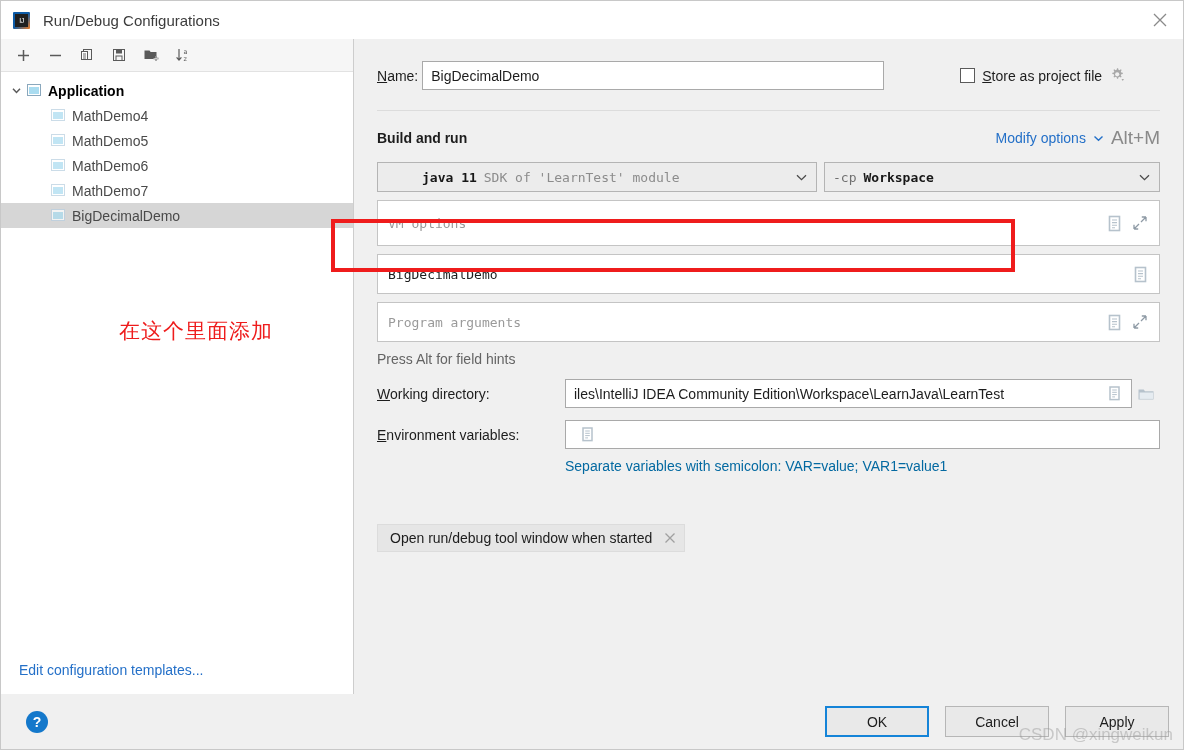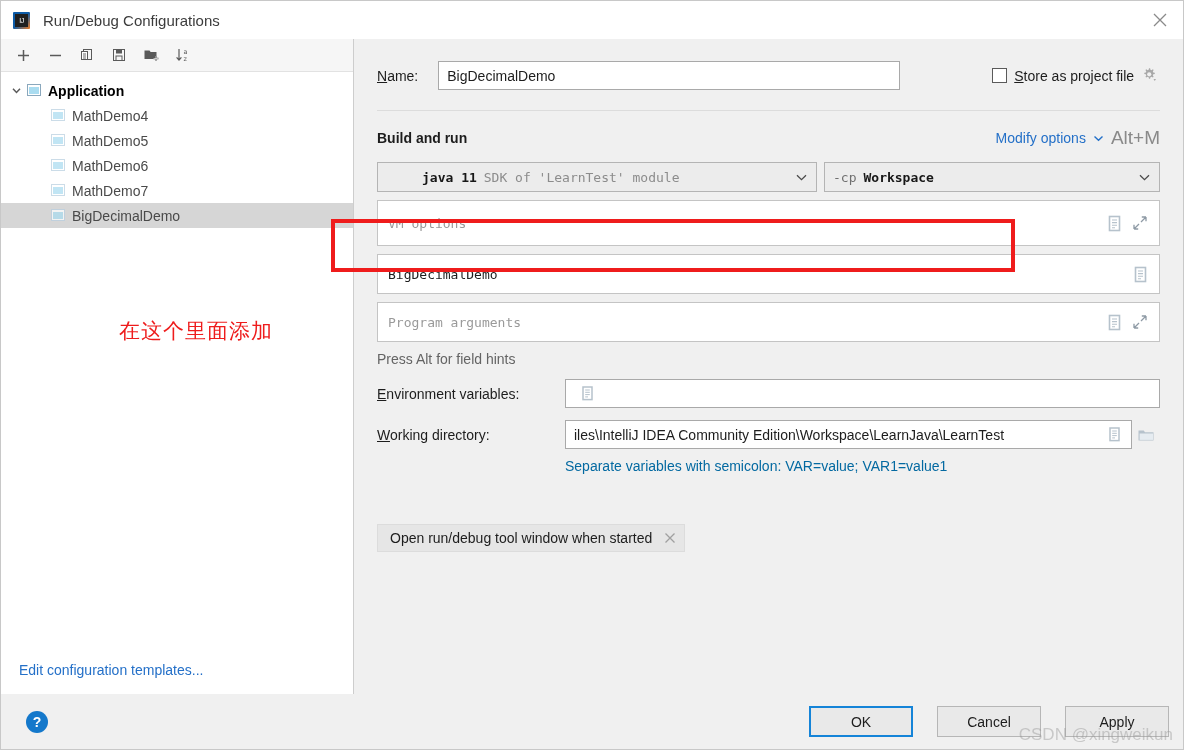--- a/index.html
+++ b/index.html
@@ -183,21 +183,21 @@
     background: #f0f0f0;
     padding: 22px 23px 0 23px;
     box-sizing: border-box;
     position: relative;
     min-width: 0;
   }
 
   .row-name {
     display: flex;
     align-items: center;
-    gap: 20px;
+    gap: 4px;
   }
   .lbl {
     font-size: 14px;
     color: #1d1d1d;
     white-space: nowrap;
   }
   .lbl u { text-decoration: underline; }
   .name-input {
     width: 462px;
     height: 29px;
@@ -381,21 +381,21 @@
     color: #ffffff;
     font-size: 14px;
     font-weight: bold;
     display: flex; align-items: center; justify-content: center;
     margin-left: 11px;
     cursor: default;
   }
   .footer-btns {
     margin-left: auto;
     display: flex;
-    gap: 24px;
+    gap: 16px;
     align-items: center;
   }
   .btn {
     width: 104px;
     height: 31px;
     background: #e9e9e9;
     border: 1px solid #b6b6b6;
     box-sizing: border-box;
     display: flex; align-items: center; justify-content: center;
     font-size: 14px;
@@ -625,51 +625,51 @@
         <span class="fico">
           <svg width="16" height="16" viewBox="0 0 16 16">
               <path d="M14 2 L9 7 M14 2 h-4.2 M14 2 v4.2 M2 14 L7 9 M2 14 h4.2 M2 14 v-4.2" stroke="#8e9aa5" stroke-width="1.3" fill="none"></path>
             </svg>
         </span>
       </div>
 
       <div class="hint">Press Alt for field hints</div>
 
       <div class="grid-row">
+        <div class="lbl"><u>W</u>orking directory:</div>
+        <div class="path-input">
+          <span class="ptext">iles\IntelliJ IDEA Community Edition\Workspace\LearnJava\LearnTest</span>
+          <span class="fico">
+            <svg width="13" height="15" viewBox="0 0 13 15">
+                <rect x="2" y="1" width="9" height="12.6" fill="#ffffff" stroke="#b6c2cc" stroke-width="1.5"></rect>
+                <path d="M4.2 4 h4.6 M4.2 6.3 h4.6 M4.2 8.6 h4.6 M4.2 10.9 h2.8" stroke="#b6c2cc" stroke-width="1"></path>
+              </svg>
+          </span>
+        </div>
+        <span class="browse">
+          <svg width="18" height="16" viewBox="0 0 18 16">
+              <path d="M1.5 3.5 h5.2 l1.3 1.7 h8.5 v8.3 h-15 z" fill="#b6c2cc"></path>
+              <path d="M2.6 6.5 h13.4 v6.4 h-13.4 z" fill="#e6ecf1"></path>
+            </svg>
+        </span>
+      </div>
+
+      <div class="grid-row">
         <div class="lbl"><u>E</u>nvironment variables:</div>
         <div class="env-input">
           <span class="ptext"></span>
           <span class="fico">
             <svg width="13" height="15" viewBox="0 0 13 15">
                 <rect x="2" y="1" width="9" height="12.6" fill="#ffffff" stroke="#b6c2cc" stroke-width="1.5"></rect>
                 <path d="M4.2 4 h4.6 M4.2 6.3 h4.6 M4.2 8.6 h4.6 M4.2 10.9 h2.8" stroke="#b6c2cc" stroke-width="1"></path>
               </svg>
           </span>
         </div>
       </div>
 
-      <div class="grid-row">
-        <div class="lbl"><u>W</u>orking directory:</div>
-        <div class="path-input">
-          <span class="ptext">iles\IntelliJ IDEA Community Edition\Workspace\LearnJava\LearnTest</span>
-          <span class="fico">
-            <svg width="13" height="15" viewBox="0 0 13 15">
-                <rect x="2" y="1" width="9" height="12.6" fill="#ffffff" stroke="#b6c2cc" stroke-width="1.5"></rect>
-                <path d="M4.2 4 h4.6 M4.2 6.3 h4.6 M4.2 8.6 h4.6 M4.2 10.9 h2.8" stroke="#b6c2cc" stroke-width="1"></path>
-              </svg>
-          </span>
-        </div>
-        <span class="browse">
-          <svg width="18" height="16" viewBox="0 0 18 16">
-              <path d="M1.5 3.5 h5.2 l1.3 1.7 h8.5 v8.3 h-15 z" fill="#b6c2cc"></path>
-              <path d="M2.6 6.5 h13.4 v6.4 h-13.4 z" fill="#e6ecf1"></path>
-            </svg>
-        </span>
-      </div>
-
       <div class="sub-hint">Separate variables with semicolon: VAR=value; VAR1=value1</div>
 
       <div class="chip">
         <span>Open run/debug tool window when started</span>
         <span class="x">
           <svg width="12" height="12" viewBox="0 0 12 12">
               <path d="M1.5 1.5 L10.5 10.5 M10.5 1.5 L1.5 10.5" stroke="#a0a0a0" stroke-width="1.3"></path>
             </svg>
         </span>
       </div>

